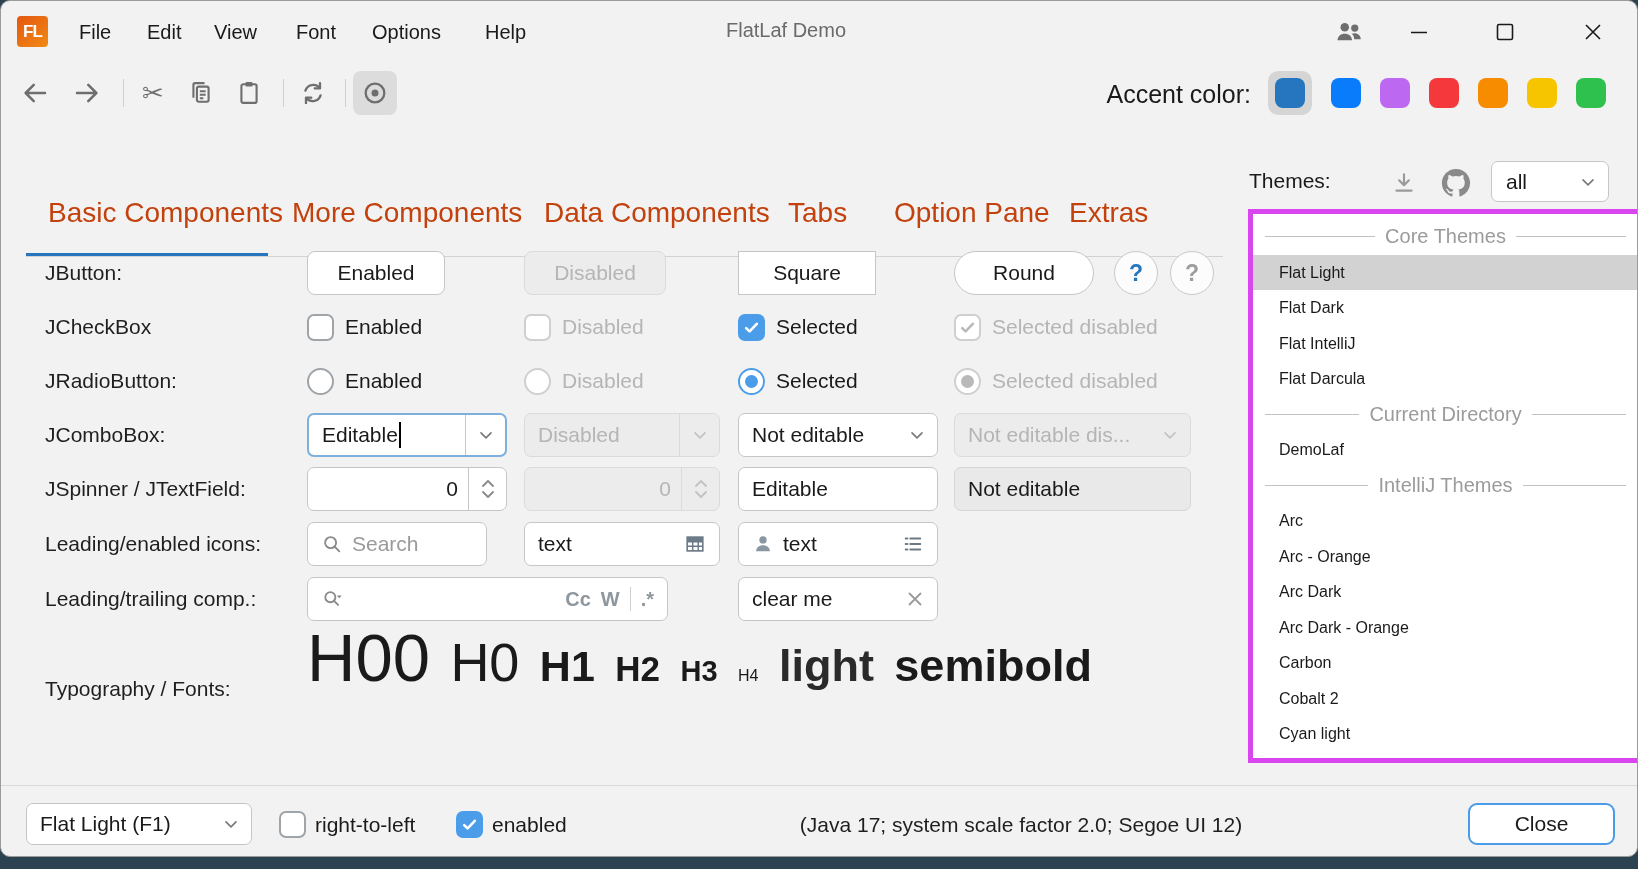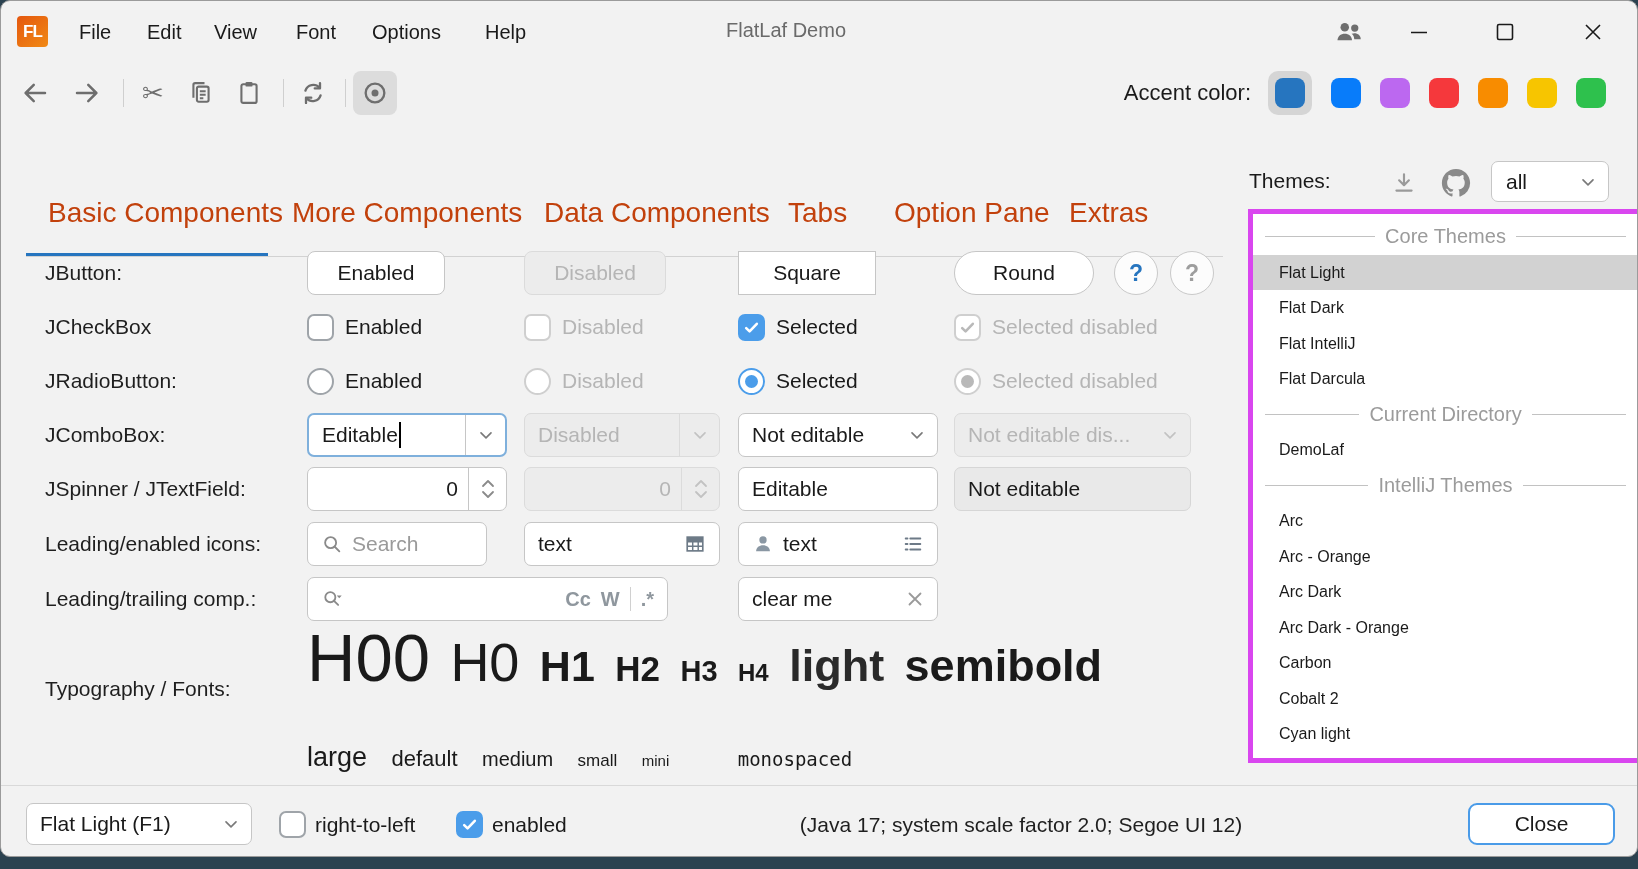--- a/index.html
+++ b/index.html
@@ -13,21 +13,21 @@
   .menu { position:absolute; top:17px; font-size:20px; color:#1a1a1a; line-height:28px; cursor:default; }
   .wintitle { position:absolute; left:640px; top:18px; width:290px; text-align:center; font-size:20px; color:#6a6a6a; }
   .tb-ico { position:absolute; top:12px; width:40px; height:38px; display:flex; align-items:center; justify-content:center; }
 
   
   .toolbar { position:absolute; left:0; top:68px; right:0; height:52px; }
   .tool-btn { position:absolute; top:2px; width:44px; height:44px; display:flex; align-items:center; justify-content:center; border-radius:8px; }
   .tool-btn.toggled { background:#dcdcdc; }
   .tool-sep { position:absolute; top:10px; width:1px; height:28px; background:#cfcfcf; }
   .glyph { font-size:26px; color:#6e6e6e; }
-  .accent-label { position:absolute; left:1030px; top:11px; width:220px; text-align:right; font-size:22px; }
+  .accent-label { position:absolute; left:1030px; top:11px; width:220px; text-align:right; font-size:25px; }
   .accent-swatches { position:absolute; left:1267px; top:2px; display:flex; align-items:center; gap:19px; height:44px; }
   .swatch { width:30px; height:30px; border-radius:8px; }
   .swatch-sel { background:#d5d5d5; border-radius:10px; padding:7px; }
 
   
   .tabs { position:absolute; left:0; top:186px; right:0; height:72px; }
   .tab { position:absolute; top:10px; font-size:28px; color:#c2410c; }
   .tab-underline { position:absolute; left:25px; top:66px; width:242px; height:4px; background:#2675BF; }
   .tab-baseline { position:absolute; left:25px; top:69px; width:1197px; height:1px; background:#d2d2d2; }
 
@@ -68,21 +68,21 @@
   .spinzone { margin-left:10px; width:38px; height:100%; border-left:1px solid #c6c6c6; display:flex; flex-direction:column; align-items:center; justify-content:center; gap:2px; }
   .field.dimmed .spinzone { border-left-color:#dbdbdb; }
   .placeholder { color:#9a9a9a; }
   .trail { margin-left:auto; display:flex; align-items:center; gap:10px; }
   .minibtn { color:#8f979e; font-size:20px; font-weight:bold; }
   .vline { width:1px; height:24px; background:#d0d0d0; }
 
   .type-line { position:absolute; left:306px; top:604px; line-height:106px; white-space:nowrap; }
   .type-line span { vertical-align:baseline; }
   .h00 { font-size:67px; } .h0 { font-size:54px; } .h1 { font-size:43px; font-weight:bold; }
-  .h2 { font-size:35px; font-weight:bold; } .h3 { font-size:29px; font-weight:bold; } .h4 { font-size:24px; font-weight:bold; }
+  .h2 { font-size:35px; font-weight:bold; } .h3 { font-size:29px; font-weight:bold; } .h4 { font-size:16px; font-weight:normal; }
   .w-light { font-size:45px; font-weight:700; margin-left:24px; color:#2a2a2a; }
   .w-semibold { font-size:45px; font-weight:bold; margin-left:14px; }
   .type-line > span + span { margin-left:16px; }
   .size-line { position:absolute; left:306px; top:731px; line-height:50px; white-space:nowrap; }
   .size-line span { vertical-align:baseline; margin-right:20px; }
   .s-large{font-size:27px;} .s-default{font-size:22px;} .s-medium{font-size:20px;} .s-small{font-size:17px;} .s-mini{font-size:15px;}
   .s-mono{font-family:"DejaVu Sans Mono","Liberation Mono",monospace; font-size:19px; margin-left:44px;}
 
   
   .themes-label { position:absolute; left:1248px; top:168px; font-size:21px; }
@@ -509,28 +509,20 @@
   </div>
   <div class="type-line">
     <span class="h00">H00</span>
     <span class="h0">H0</span>
     <span class="h1">H1</span>
     <span class="h2">H2</span>
     <span class="h3">H3</span>
     <span class="h4">H4</span>
     <span class="w-light">light</span>
     <span class="w-semibold">semibold</span>
-  </div>
-  <div class="size-line">
-    <span class="s-large">large</span>
-    <span class="s-default">default</span>
-    <span class="s-medium">medium</span>
-    <span class="s-small">small</span>
-    <span class="s-mini">mini</span>
-    <span class="s-mono">monospaced</span>
   </div>
 
   <div class="themes-label">Themes:</div>
   <div class="themes-tool" style="left:1385px">
     <span>
       <svg width="26" height="26" viewBox="0 0 24 24" fill="none" stroke="#9a9a9a" stroke-width="2" stroke-linecap="round" stroke-linejoin="round">
           <path d="M12 4v9.5M7.5 9.5l4.5 4.5 4.5-4.5M5 19h14"></path>
         </svg>
     </span>
   </div>

